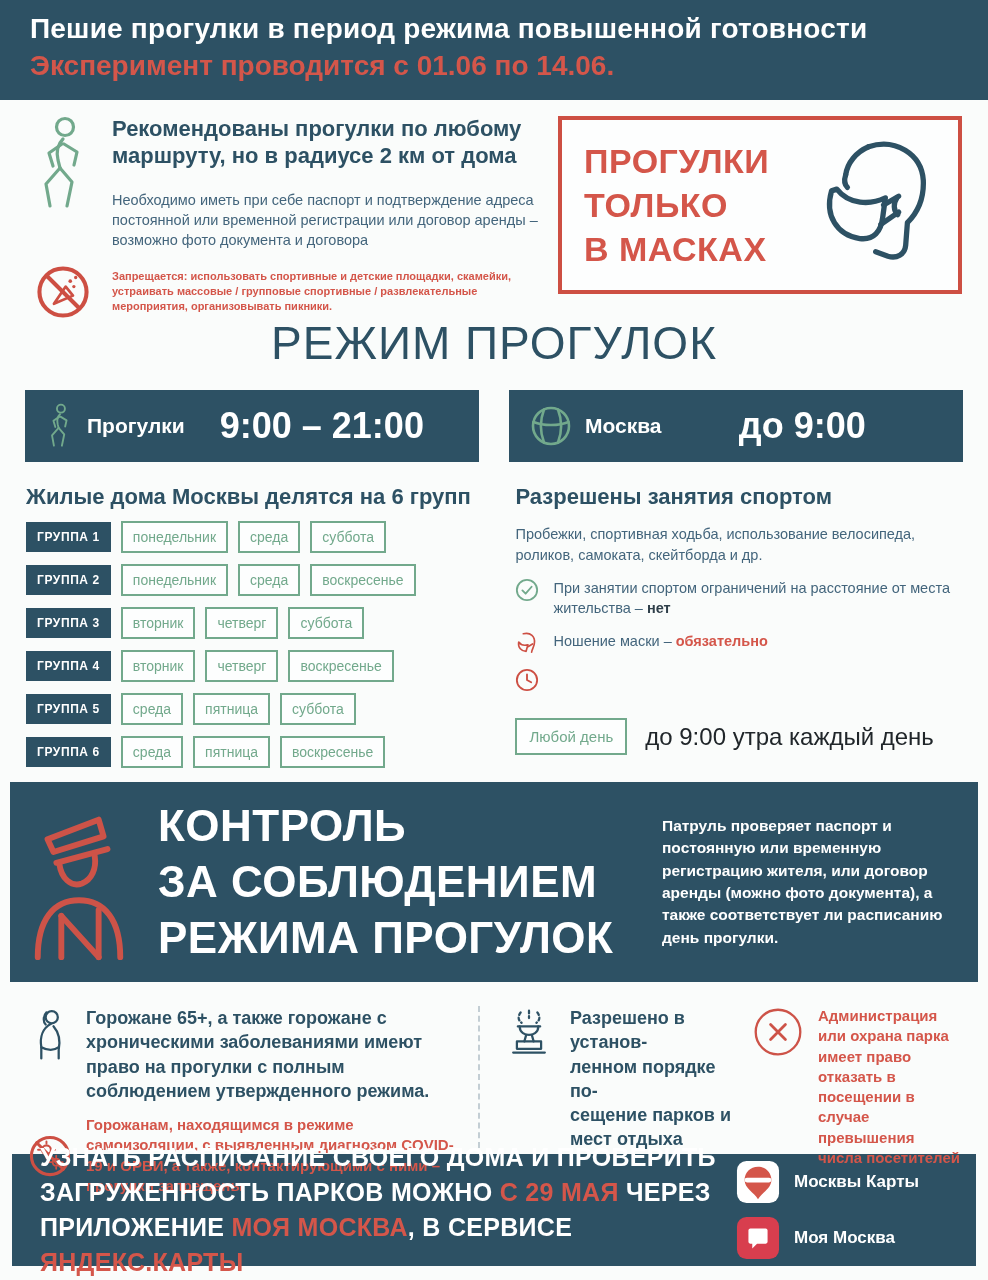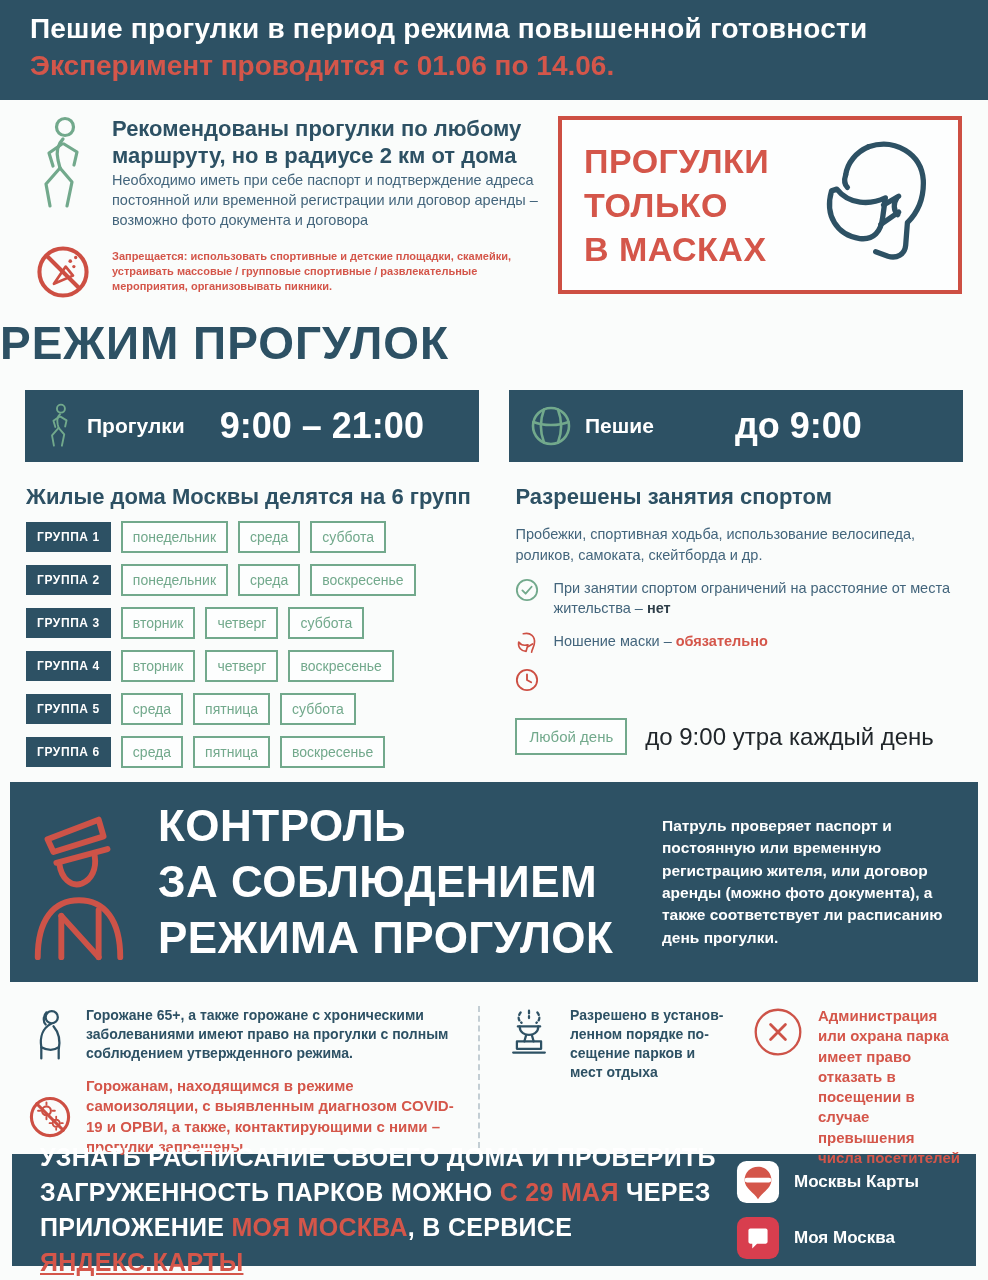--- a/index.html
+++ b/index.html
@@ -11,30 +11,30 @@
   .header { background:#2d5164; height:100px; padding:13px 30px 0; }
   .h-title { color:#ffffff; font-weight:bold; font-size:28px; letter-spacing:.2px; }
   .h-sub   { color:#d4564a; font-weight:bold; font-size:28px; margin-top:5px; }
 
   
   .intro { display:flex; padding:16px 26px 0; gap:18px; height:202px; }
   .intro-left { flex:1; }
   .intro-item { display:flex; gap:12px; }
   .icon-col { flex:0 0 74px; display:flex; justify-content:center; align-items:flex-start; }
   .intro-heading { font-size:22px; font-weight:bold; color:#2d5164; line-height:1.22; }
-  .intro-note { margin-top:0; font-size:14.5px; color:#43657c; line-height:1.38; }
+  .intro-note { margin-top:20px; font-size:14.5px; color:#43657c; line-height:1.38; }
   .intro-item.prohibit { margin-top:13px; align-items:center; }
   .intro-prohibited { font-size:11px; font-weight:bold; color:#d4564a; line-height:1.38; }
 
   .mask-box { flex:0 0 404px; height:178px; border:4px solid #cd4f43; background:#fdfefe;
               display:flex; align-items:center; padding:8px 10px 8px 22px; }
   .mask-text { color:#d4564a; font-weight:bold; font-size:34px; line-height:1.3; letter-spacing:.5px; flex:1; }
 
   
-  .regime-title { color:#2d5164; font-weight:bold; font-size:46px;
+  .regime-title { text-align:center; color:#2d5164; font-weight:normal; font-size:46px;
                   letter-spacing:1px; margin-top:14px; }
   .bars { display:flex; gap:30px; padding:0 25px; margin-top:20px; }
   .bar { flex:1; background:#2d5164; height:72px; display:flex; align-items:center; padding:0 20px; }
   .bar-label { color:#ffffff; font-size:21px; font-weight:bold; margin-left:12px; }
   .bar-time  { color:#ffffff; font-size:36px; font-weight:bold; flex:1; text-align:center; }
 
   
   .details { display:flex; padding:22px 26px 0; gap:34px; height:314px; }
   .groups-col { flex:1.02; }
   .col-heading { font-size:22px; font-weight:bold; color:#2d5164; }
@@ -59,32 +59,32 @@
              display:flex; align-items:center; padding:0 14px; gap:24px; }
   .control-title { color:#ffffff; font-weight:bold; font-size:44px; line-height:1.28; letter-spacing:.5px; flex:1; }
   .control-desc  { flex:0 0 302px; color:#ffffff; font-size:15.5px; font-weight:bold; line-height:1.45; }
 
   
   .rules { display:flex; padding:24px 26px 0; height:166px; }
   .rules-col1 { flex:0 0 452px; padding-right:14px; }
   .rule-item { display:flex; gap:12px; align-items:flex-start; }
   .rule-item + .rule-item { margin-top:12px; align-items:center; }
   .rule-icon-col { flex:0 0 48px; display:flex; justify-content:center; }
-  .rule-text-teal { font-size:14px; font-weight:bold; color:#2d5164; line-height:1.35; }
+  .rule-text-teal { font-size:18px; font-weight:bold; color:#2d5164; line-height:1.35; }
   .rule-text-red  { font-size:15px; font-weight:bold; color:#d4564a; line-height:1.35; }
   .rules-col2 { flex:0 0 262px; border-left:2px dashed #c3ced4; padding-left:22px; display:flex; gap:14px; }
   .rules-col3 { flex:1; display:flex; gap:14px; padding-left:12px; }
   .parks-line { display:block; }
 
   
   .footer { margin:6px 12px 12px; background:#2d5164; height:112px;
             display:flex; align-items:center; padding:0 28px; }
   .footer-text { flex:1; color:#ffffff; font-weight:bold; font-size:25px; line-height:1.4; letter-spacing:.3px; }
   .ft-red  { color:#d4564a; }
-  .ft-link { color:#d4564a; text-decoration:underline; cursor:pointer; }
+  .ft-link { color:#d4564a; cursor:pointer; }
   .footer-apps { flex:0 0 212px; }
   .app-row { display:flex; align-items:center; gap:14px; }
   .app-row + .app-row { margin-top:12px; }
   .app-label { color:#ffffff; font-weight:bold; font-size:17px; }
 
   svg { display:block; }
 </style>
 </head>
 <body>
 
@@ -167,21 +167,21 @@
     </div>
     <div class="bar">
       <span>
         <svg width="44" height="44" viewBox="0 0 44 44" fill="none" stroke="#72a98c" stroke-width="2.6" stroke-linecap="round">
           <circle cx="22" cy="22" r="18"></circle>
           <path d="M4.5 18 C14 22 30 22 39.5 18"></path>
           <path d="M15 5.5 C11 16 11 28 15 38.5"></path>
           <path d="M29 5.5 C33 16 33 28 29 38.5"></path>
         </svg>
       </span>
-      <span class="bar-label">Пешие</span>
+      <span class="bar-label">Москва</span>
       <span class="bar-time">до 9:00</span>
     </div>
   </section>
 
   <section class="details">
     <div class="groups-col">
       <h2 class="col-heading">Жилые дома Москвы делятся на 6 групп</h2>
 
       <div class="group-row">
         <span class="group-badge">ГРУППА 1</span>

